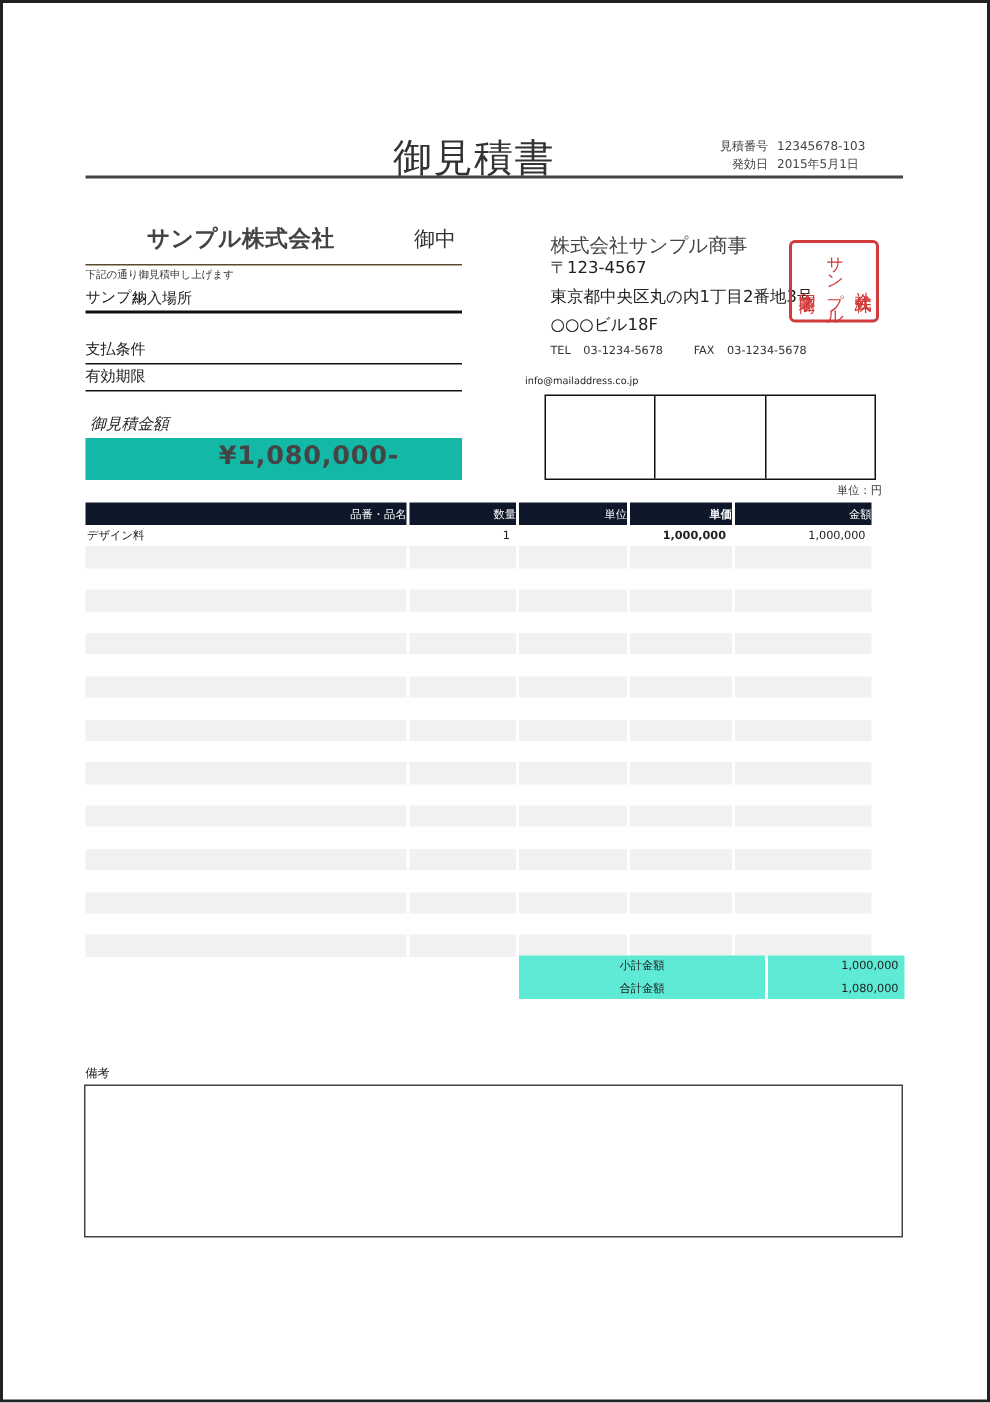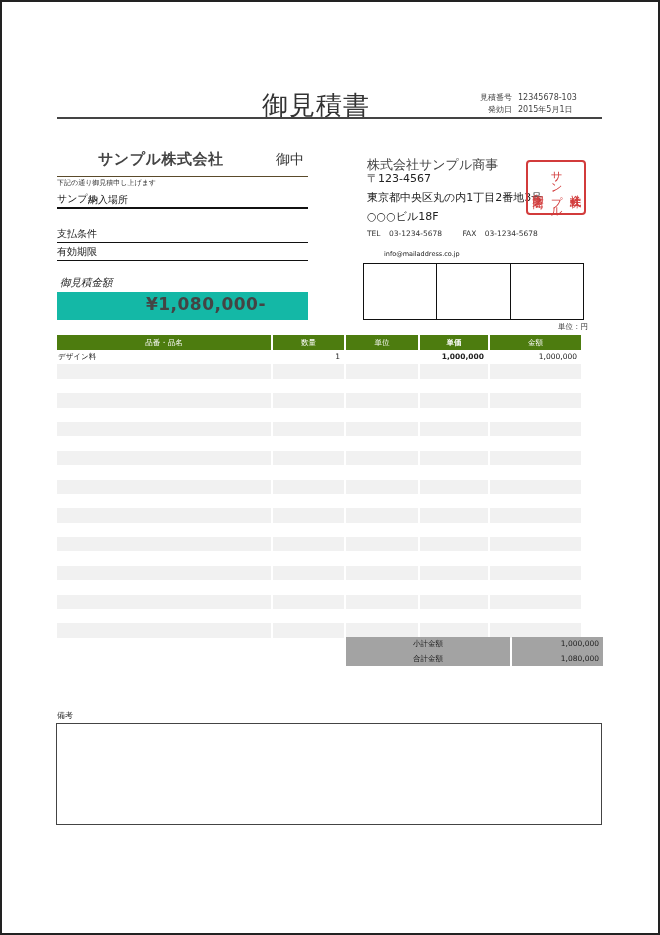--- a/index.html
+++ b/index.html
@@ -22,47 +22,47 @@
 
   .total-label { left: 60px; top: 276px; font-size: 10.5px; color: #222; font-style: italic; }
   .total-box { left: 57px; top: 292px; width: 251px; height: 28px; background: #14b8a6; }
   .total-val { position: absolute; right: 42px; top: 2px; font-size: 17px; font-weight: bold; color: #444; letter-spacing: 0.5px; }
 
   .company { left: 367px; top: 157px; font-size: 12.5px; color: #444; line-height: 16px; }
   .company .name { font-size: 13px; }
   .company .addr { font-size: 11px; color: #222; }
   .tel { left: 367px; top: 229px; font-size: 7.5px; color: #333; }
   .tel span { margin-right: 6px; }
-  .email { left: 384px; top: 250px; font-size: 6.5px; color: #222; }
+  .email { left: 350px; top: 250px; font-size: 6.5px; color: #222; }
 
   .stamp { left: 526px; top: 160px; width: 60px; height: 55px; border: 2px solid #d23b3b; border-radius: 4px;
            box-sizing: border-box; display: flex; flex-direction: row-reverse; justify-content: space-around; align-items: center; }
   .stamp .col { writing-mode: vertical-rl; font-size: 11.5px; color: #d23b3b; font-family: "DejaVu Serif", serif; line-height: 1; letter-spacing: -1px; }
 
   .seals { left: 363px; top: 263px; width: 221px; height: 57px; border: 1px solid #111; display: flex; box-sizing: border-box; }
   .seals .cell { flex: 1; border-right: 1px solid #111; }
   .seals .cell:last-child { border-right: none; }
   .unit { left: 558px; top: 322px; font-size: 7.5px; color: #333; }
 
   .tbl { left: 57px; top: 335px; width: 546px; }
   .thead { display: flex; height: 15px; }
-  .th { background: #4d7c0f; color: #fff; font-size: 7.5px; text-align: center; line-height: 15px; margin-right: 2px; }
+  .th { background: #0f172a; color: #fff; font-size: 7.5px; text-align: right; line-height: 15px; margin-right: 2px; }
   .th:last-child { margin-right: 0; }
   .row { display: flex; height: 14.4px; }
   .td { margin-right: 2px; font-size: 7.5px; line-height: 14px; color: #222; padding: 0 1px; box-sizing: border-box; }
   .td:last-child { margin-right: 0; }
   .row.alt .td { background: #f1f1f1; }
   .c1 { width: 214px; } .c2 { width: 71px; } .c3 { width: 72px; } .c4 { width: 68px; font-weight: bold; } .c5 { width: 91px; }
   .r { text-align: right; padding-right: 4px; }
 
   .sum { left: 346px; top: 637px; width: 257px; }
   .srow { display: flex; height: 14.6px; }
   .srow .sl { width: 164px; font-size: 7.5px; text-align: center; line-height: 14px; margin-right: 2px; color: #222; }
   .srow .sv { width: 91px; font-size: 7.5px; text-align: right; padding-right: 4px; box-sizing: border-box; line-height: 14px; color: #222; }
-  .srow.alt .sl, .srow.alt .sv { background: #a3a3a3; }
+  .srow.alt .sl, .srow.alt .sv { background: #5eead4; }
 
   .notes-label { left: 57px; top: 710px; font-size: 8px; color: #222; }
   .notes-box { left: 56px; top: 723px; width: 546px; height: 102px; border: 1px solid #444; box-sizing: border-box; }
 </style>
 </head>
 <body>
 
 <div class="page"></div>
 
 <div class="abs title">御見積書</div>

